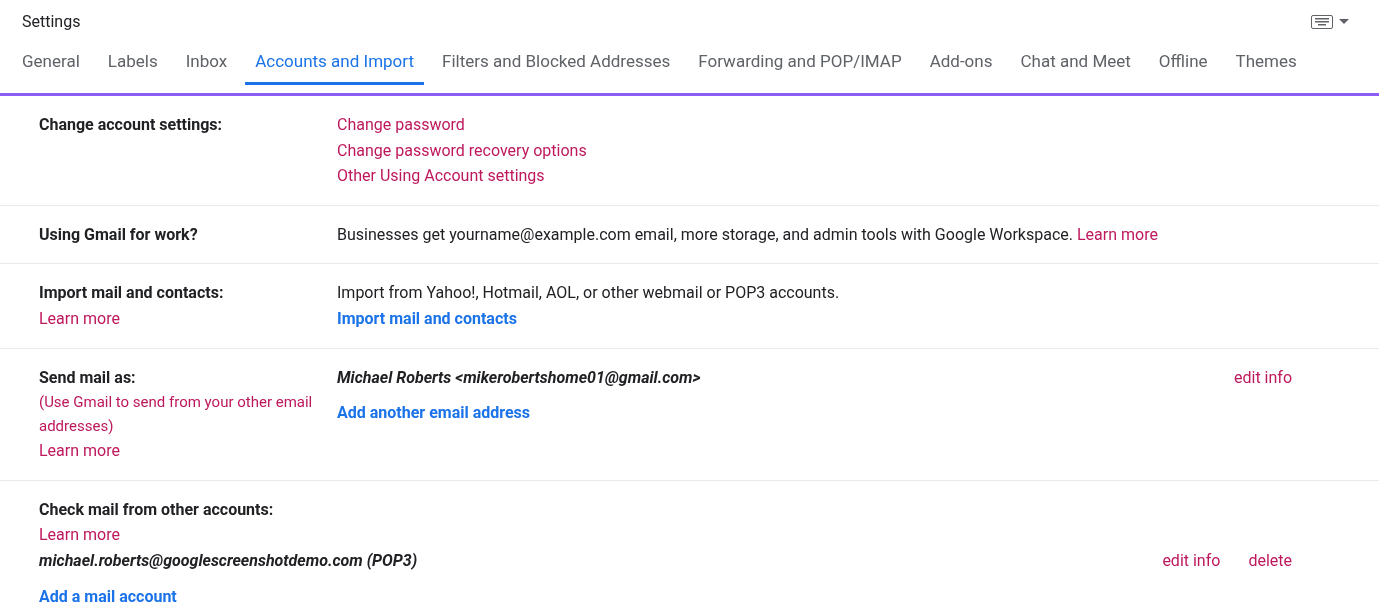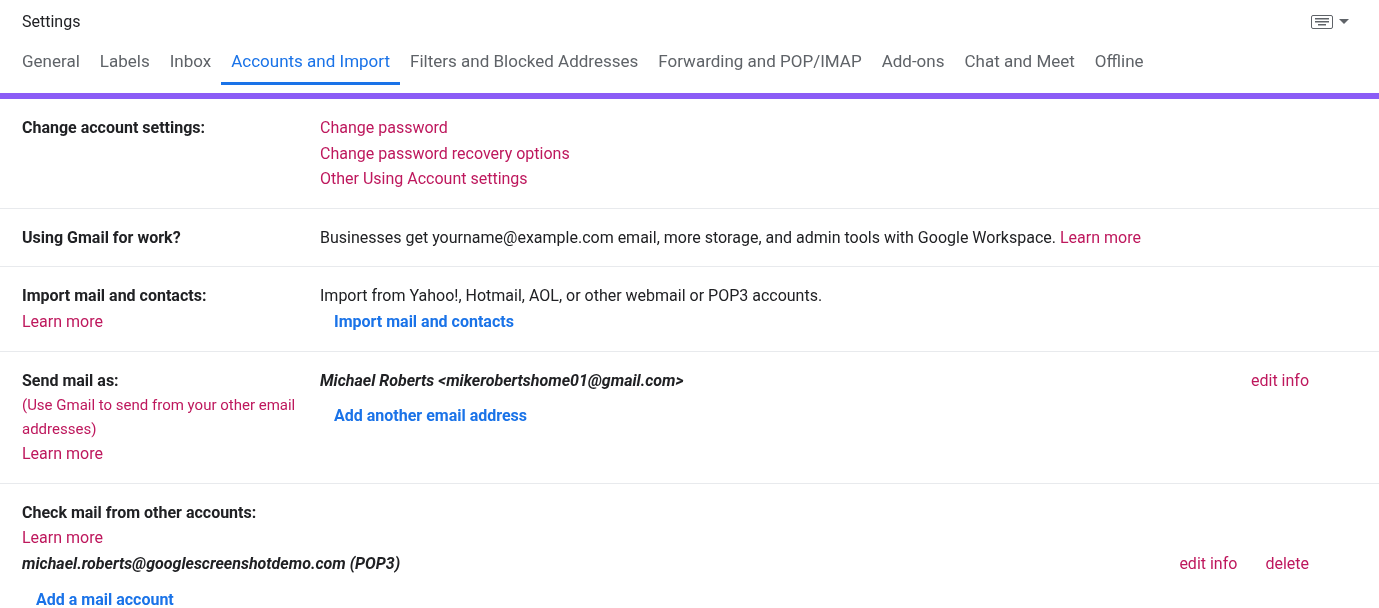--- a/index.html
+++ b/index.html
@@ -49,23 +49,23 @@
   .caret {
     width: 0;
     height: 0;
     border-left: 5px solid transparent;
     border-right: 5px solid transparent;
     border-top: 5px solid #5f6368;
   }
   .tabs {
     display: flex;
     flex-wrap: wrap;
-    gap: 0;
+    gap: 8px;
     padding: 0 12px;
-    border-bottom: 6px solid #8b5cf6;
+    border-bottom: 3px solid #8b5cf6;
     row-gap: 18px;
     padding-bottom: 10px;
   }
   .tab {
     font-size: 17px;
     color: #5f6368;
     padding: 10px 10px 12px 10px;
     cursor: pointer;
     white-space: nowrap;
   }
@@ -80,21 +80,21 @@
     right: 0;
     bottom: -2px;
     height: 3px;
     background: #1a73e8;
   }
   .content {
     padding: 0;
   }
   .section {
     display: flex;
-    padding: 16px 22px;
+    padding: 16px 39px;
     border-bottom: 1px solid #e8eaed;
     font-size: 16px;
     line-height: 1.6;
   }
   .section:last-child {
     border-bottom: none;
     flex-direction: column;
   }
   .section-label {
     width: 298px;
@@ -124,21 +124,20 @@
   }
   .link {
     color: #be185d;
     cursor: pointer;
     text-decoration: none;
   }
   .bold-link {
     color: #1a73e8;
     font-weight: 700;
     cursor: pointer;
-    margin-left: 14px;
   }
   .bold {
     font-weight: 700;
     font-style: italic;
   }
   .stack-line {
     display: block;
   }
 </style>
 </head>
@@ -155,20 +154,21 @@
 <div class="tabs">
   <div class="tab">General</div>
   <div class="tab">Labels</div>
   <div class="tab">Inbox</div>
   <div class="tab active">Accounts and Import</div>
   <div class="tab">Filters and Blocked Addresses</div>
   <div class="tab">Forwarding and POP/IMAP</div>
   <div class="tab">Add-ons</div>
   <div class="tab">Chat and Meet</div>
   <div class="tab">Offline</div>
+  <div class="tab">Themes</div>
 </div>
 
 <div class="content">
 
   <div class="section">
     <div class="section-label">
       <span class="label-title">Change account settings:</span>
     </div>
     <div class="section-body">
       <div class="section-main">

